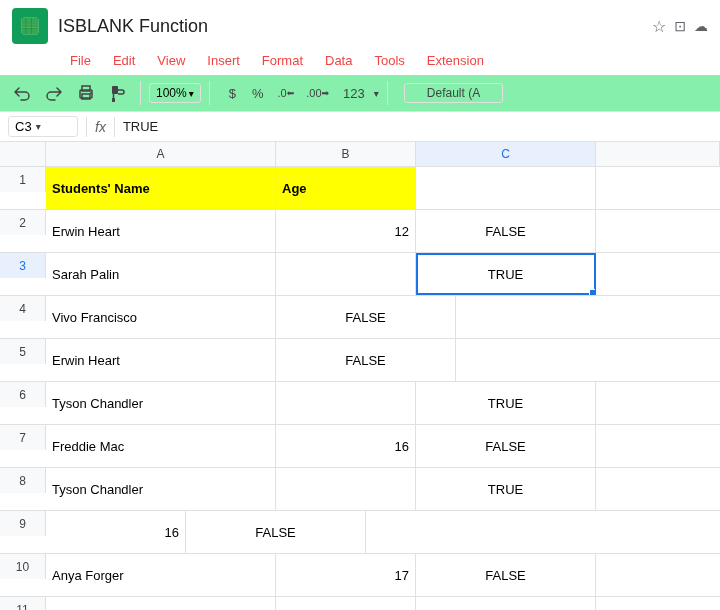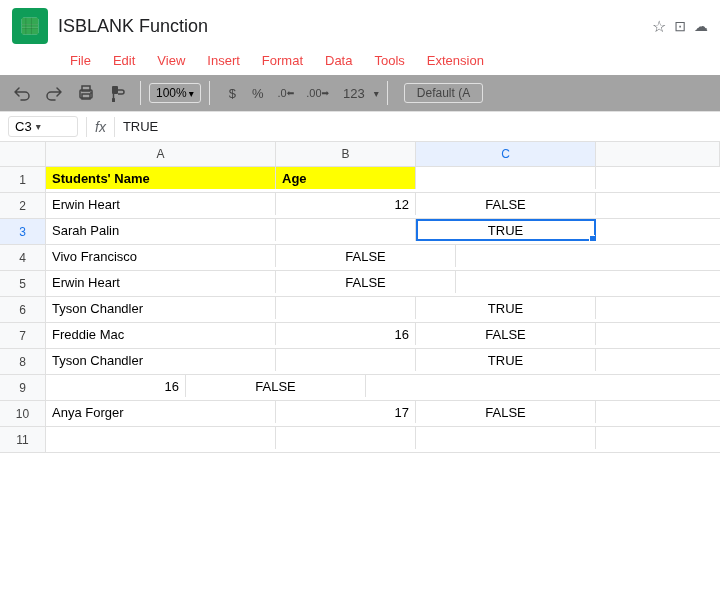--- a/index.html
+++ b/index.html
@@ -43,21 +43,21 @@
       cursor: pointer;
     }
 
     
     .toolbar {
       display: flex;
       align-items: center;
       padding: 4px 8px;
       gap: 4px;
       border-bottom: 1px solid #e0e0e0;
-      background: #a3a3a3;
+      background: #86efac;
     }
     .toolbar-btn {
       width: 28px; height: 28px;
       display: flex; align-items: center; justify-content: center;
       border-radius: 3px;
       cursor: pointer;
       color: #444;
       font-size: 14px;
     }
     .toolbar-separator { width: 1px; height: 24px; background: #e0e0e0; margin: 0 4px; }
@@ -75,21 +75,21 @@
     }
     .decimal-btn {
       display: flex; align-items: center; border-radius: 3px; cursor: pointer;
       padding: 3px 5px; font-size: 11px; color: #444;
     }
     .more-formats {
       padding: 3px 7px; border-radius: 3px; cursor: pointer; font-size: 13px; color: #444;
     }
     .default-format {
       margin-left: 8px; font-size: 12px; color: #444;
-      border: 1px solid #e0e0e0; border-radius: 3px; padding: 2px 12px;
+      border: 1px solid #e0e0e0; border-radius: 3px; padding: 2px 22px;
     }
 
     
     .formula-bar {
       display: flex;
       align-items: center;
       padding: 4px 8px;
       border-bottom: 1px solid #e0e0e0;
       gap: 8px;
     }
@@ -138,21 +138,21 @@
       font-size: 12px; color: #444;
       height: 25px;
     }
     .row-num.active { background: #e8f0fe; color: #1a73e8; font-weight: 500; }
 
     .cell {
       border-right: 1px solid #e0e0e0;
       padding: 0 6px;
       display: flex; align-items: center;
       font-size: 13px;
-      height: 22px;
+      height: 42px;
       overflow: hidden;
       position: relative;
     }
     .cell-a { width: 230px; min-width: 230px; }
     .cell-b { width: 140px; min-width: 140px; justify-content: flex-end; }
     .cell-c { width: 180px; min-width: 180px; justify-content: center; }
 
     .cell.header-yellow { background: #ffff00; font-weight: bold; }
     .cell.active-cell {
       outline: 2px solid #1a73e8;

